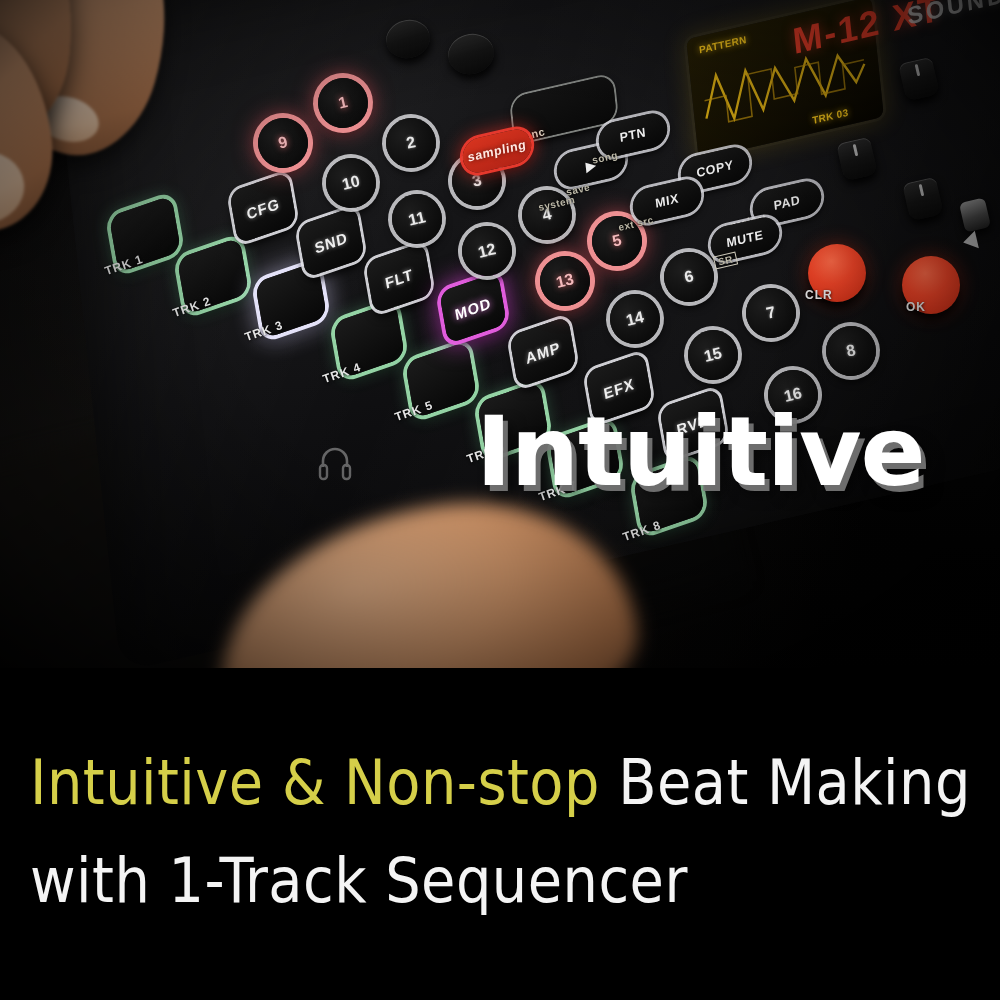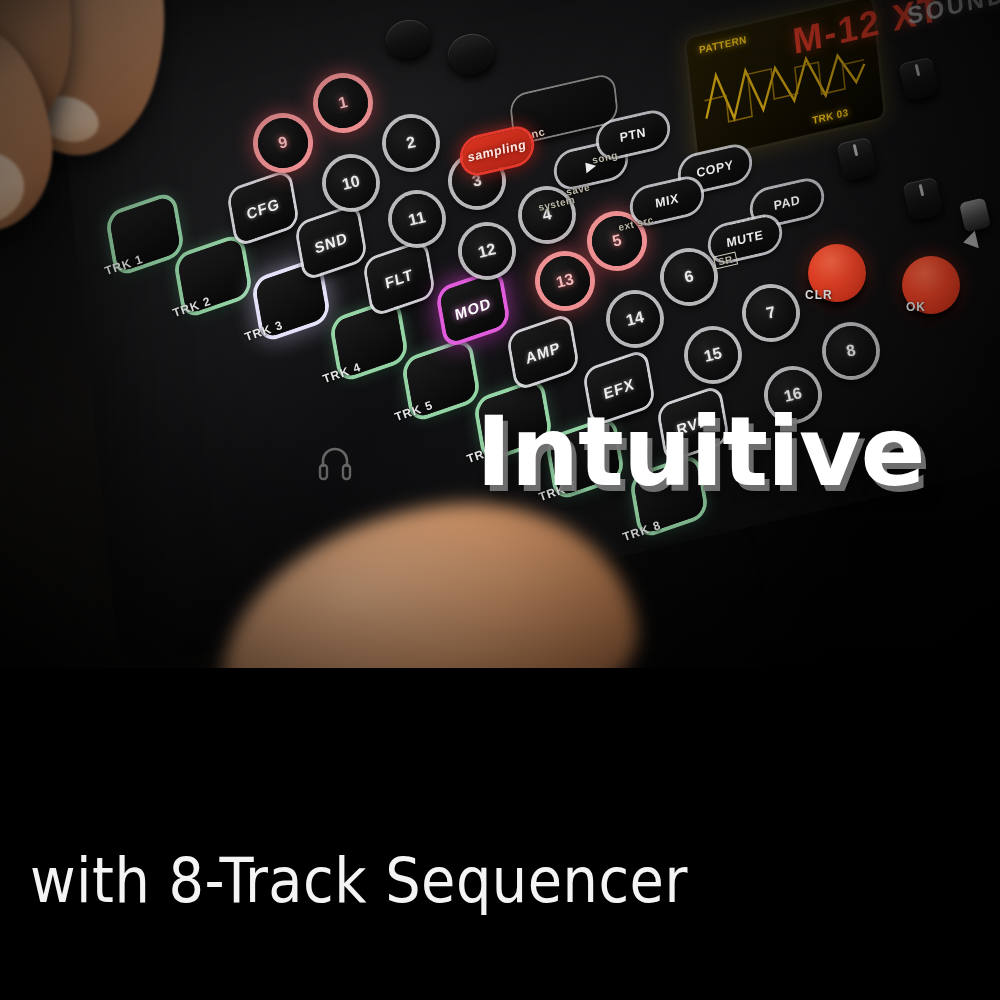--- a/index.html
+++ b/index.html
@@ -375,16 +375,19 @@
     </div>
 
     <div id="thumb"></div>
 
     <div id="vig"></div>
 
     <div id="overlay-word">Intuitive</div>
   </div>
 
   <div id="caption">
-    <div class="capline plain" style="top:182px;">with 8-Track Sequencer</div>
+    <div class="capline" style="top:84px;">
+      <span class="accent">Intuitive &amp; Non-stop </span><span class="plain">Beat Making</span>
+    </div>
+    <div class="capline plain" style="top:182px;">with 1-Track Sequencer</div>
   </div>
 
 </div>
 
 </body></html>

